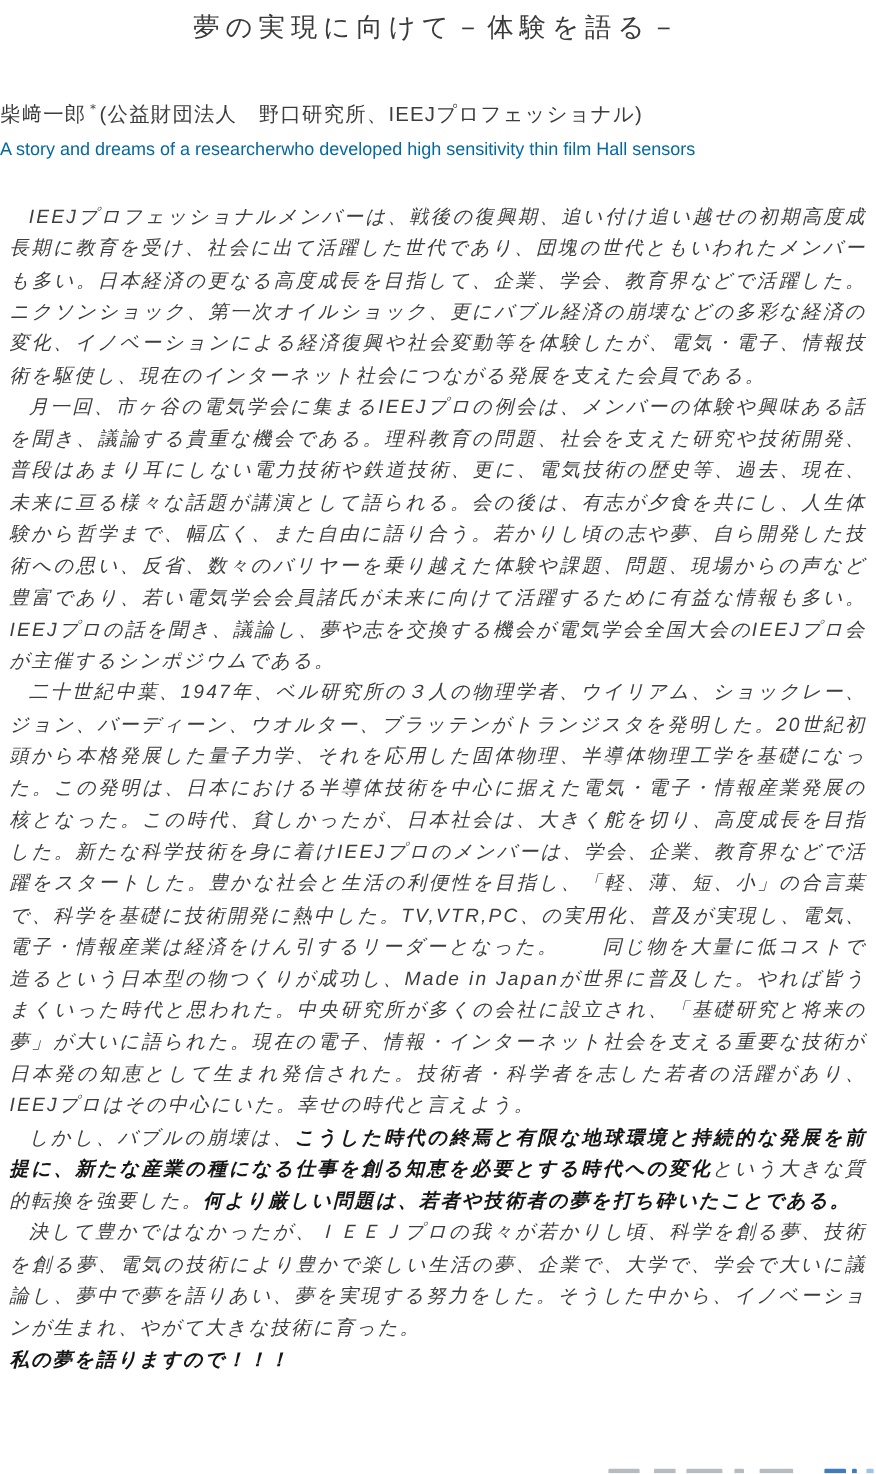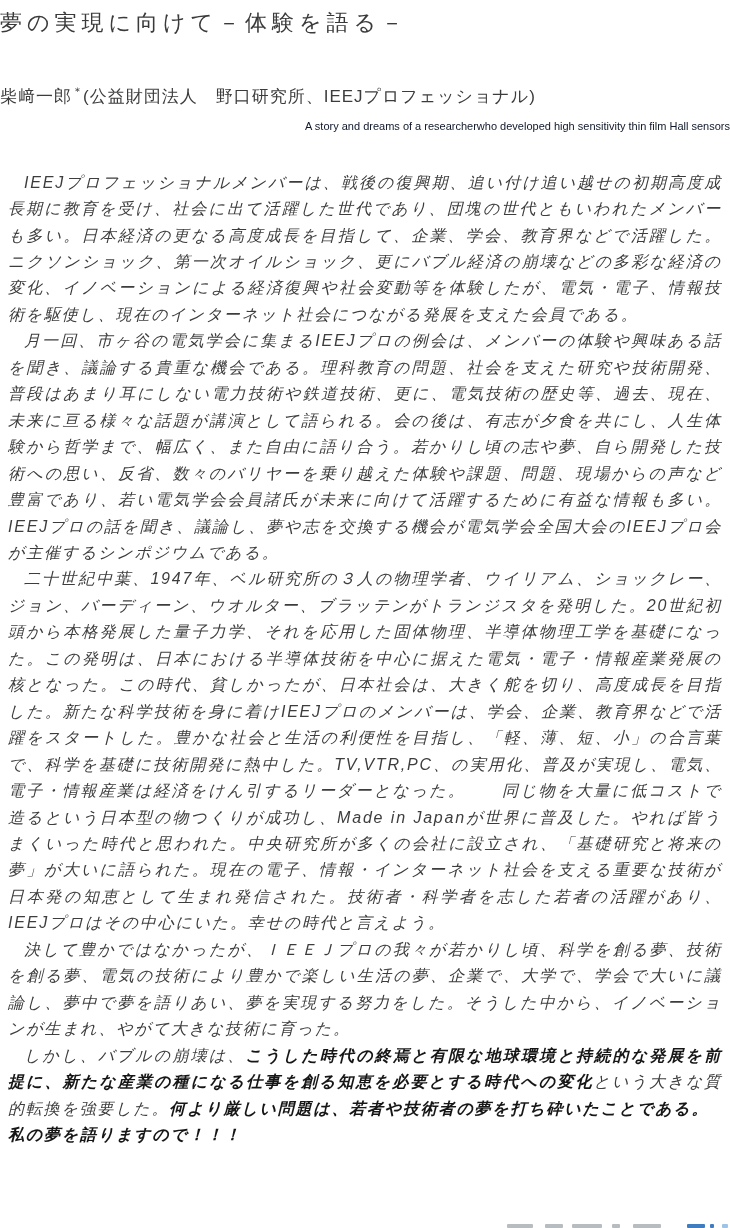--- a/index.html
+++ b/index.html
@@ -7,42 +7,43 @@
     position: relative;
     width: 730px;
     height: 1228px;
     background: #ffffff;
     overflow: hidden;
     font-family: "Liberation Sans", "DejaVu Sans", sans-serif;
   }
   .doc-title {
     margin: 0;
     padding-top: 8px;
+    text-align: center;
     font-size: 22px;
     font-weight: 500;
     letter-spacing: 5px;
     color: #3a3a3a;
   }
   .author-line {
     margin-top: 41px;
     text-align: left;
     font-size: 17px;
     letter-spacing: 1px;
     color: #3c3c3c;
     line-height: 24px;
   }
   .author-line sup {
     font-size: 11px;
     letter-spacing: 0;
     vertical-align: super;
   }
   .en-line {
-    text-align: right;
-    font-size: 11px;
-    color: #0f172a;
+    text-align: left;
+    font-size: 15px;
+    color: #0369a1;
     line-height: 16px;
     margin-top: 9px;
   }
   .en-line + .en-line { margin-top: 8px; }
   .article {
     margin: 36px 8px 0 8px;
     font-size: 16px;
     line-height: 26.45px;
     letter-spacing: 1.8px;
     color: #3d3d3d;
@@ -82,23 +83,23 @@
 
 
   <div class="article">
 
     <p class="para indent"><span>IEEJプロフェッショナルメンバーは、戦後の復興期、追い付け追い越せの初期高度成長期に教育を受け、社会に出て活躍した世代であり、団塊の世代ともいわれたメンバーも多い。日本経済の更なる高度成長を目指して、企業、学会、教育界などで活躍した。ニクソンショック、第一次オイルショック、更にバブル経済の崩壊などの多彩な経済の変化、イノベーションによる経済復興や社会変動等を体験したが、電気・電子、情報技術を駆使し、現在のインターネット社会につながる発展を支えた会員である。</span></p>
 
     <p class="para indent"><span>月一回、市ヶ谷の電気学会に集まるIEEJプロの例会は、メンバーの体験や興味ある話を聞き、議論する貴重な機会である。理科教育の問題、社会を支えた研究や技術開発、普段はあまり耳にしない電力技術や鉄道技術、更に、電気技術の歴史等、過去、現在、未来に亘る様々な話題が講演として語られる。会の後は、有志が夕食を共にし、人生体験から哲学まで、幅広く、また自由に語り合う。若かりし頃の志や夢、自ら開発した技術への思い、反省、数々のバリヤーを乗り越えた体験や課題、問題、現場からの声など豊富であり、若い電気学会会員諸氏が未来に向けて活躍するために有益な情報も多い。IEEJプロの話を聞き、議論し、夢や志を交換する機会が電気学会全国大会のIEEJプロ会が主催するシンポジウムである。</span></p>
 
     <p class="para indent"><span>二十世紀中葉、1947年、ベル研究所の３人の物理学者、ウイリアム、ショックレー、ジョン、バーディーン、ウオルター、ブラッテンがトランジスタを発明した。20世紀初頭から本格発展した量子力学、それを応用した固体物理、半導体物理工学を基礎になった。この発明は、日本における半導体技術を中心に据えた電気・電子・情報産業発展の核となった。この時代、貧しかったが、日本社会は、大きく舵を切り、高度成長を目指した。新たな科学技術を身に着けIEEJプロのメンバーは、学会、企業、教育界などで活躍をスタートした。豊かな社会と生活の利便性を目指し、「軽、薄、短、小」の合言葉で、科学を基礎に技術開発に熱中した。TV,VTR,PC、の実用化、普及が実現し、電気、電子・情報産業は経済をけん引するリーダーとなった。　　同じ物を大量に低コストで造るという日本型の物つくりが成功し、Made in Japanが世界に普及した。やれば皆うまくいった時代と思われた。中央研究所が多くの会社に設立され、「基礎研究と将来の夢」が大いに語られた。現在の電子、情報・インターネット社会を支える重要な技術が日本発の知恵として生まれ発信された。技術者・科学者を志した若者の活躍があり、IEEJプロはその中心にいた。幸せの時代と言えよう。</span></p>
 
+    <p class="para indent"><span>しかし、バブルの崩壊は、</span><span class="seg-bold">こうした時代の終焉と有限な地球環境と持続的な発展を前提に、新たな産業の種になる仕事を創る知恵を必要とする時代への変化</span><span>という大きな質的転換を強要した。</span><span class="seg-bold">何より厳しい問題は、若者や技術者の夢を打ち砕いたことである。</span></p>
+
     <p class="para indent"><span>決して豊かではなかったが、ＩＥＥＪプロの我々が若かりし頃、科学を創る夢、技術を創る夢、電気の技術により豊かで楽しい生活の夢、企業で、大学で、学会で大いに議論し、夢中で夢を語りあい、夢を実現する努力をした。そうした中から、イノベーションが生まれ、やがて大きな技術に育った。</span></p>
-
-    <p class="para indent"><span>しかし、バブルの崩壊は、</span><span class="seg-bold">こうした時代の終焉と有限な地球環境と持続的な発展を前提に、新たな産業の種になる仕事を創る知恵を必要とする時代への変化</span><span>という大きな質的転換を強要した。</span><span class="seg-bold">何より厳しい問題は、若者や技術者の夢を打ち砕いたことである。</span></p>
 
 
     <p class="para bold-para"><span>私の夢を語りますので！！！</span></p>
 
   </div>
 
   <div class="cutoff-footer">
     <span class="frag g f1"></span>
     <span class="frag g f2"></span>
     <span class="frag g f3"></span>

